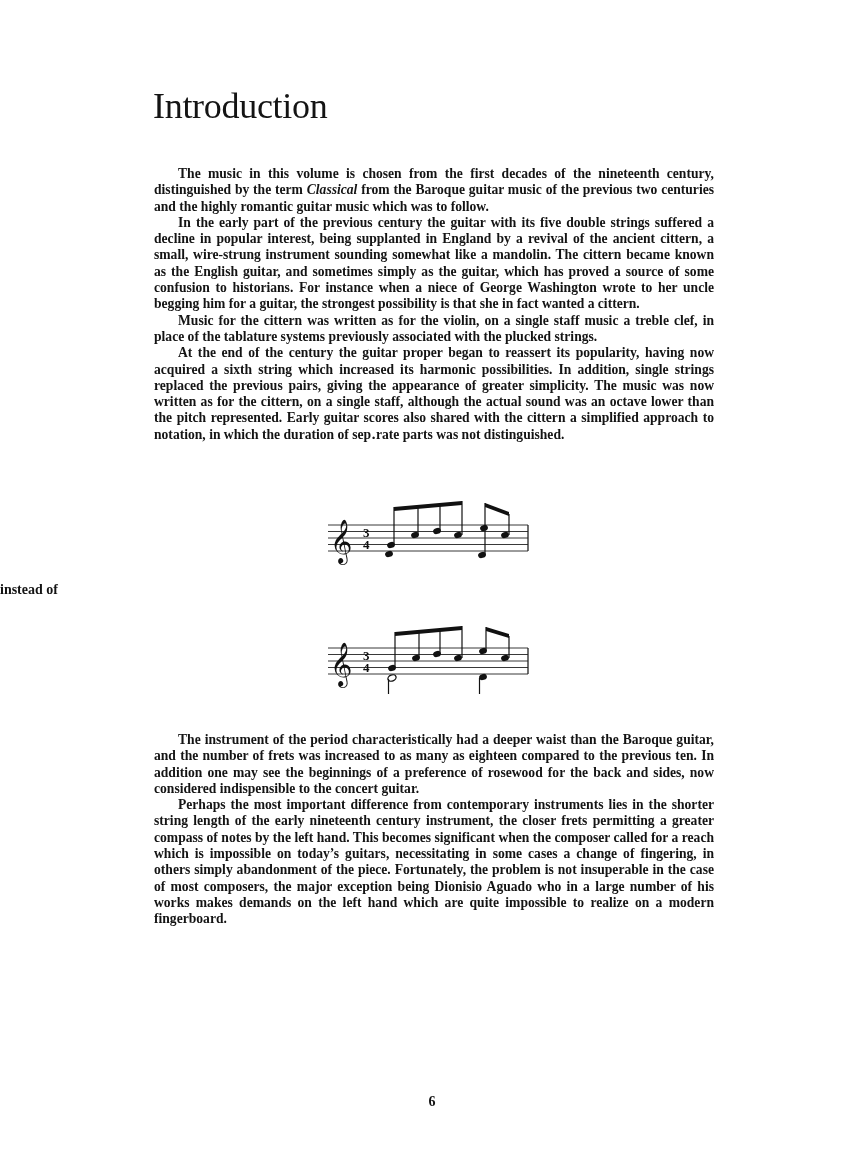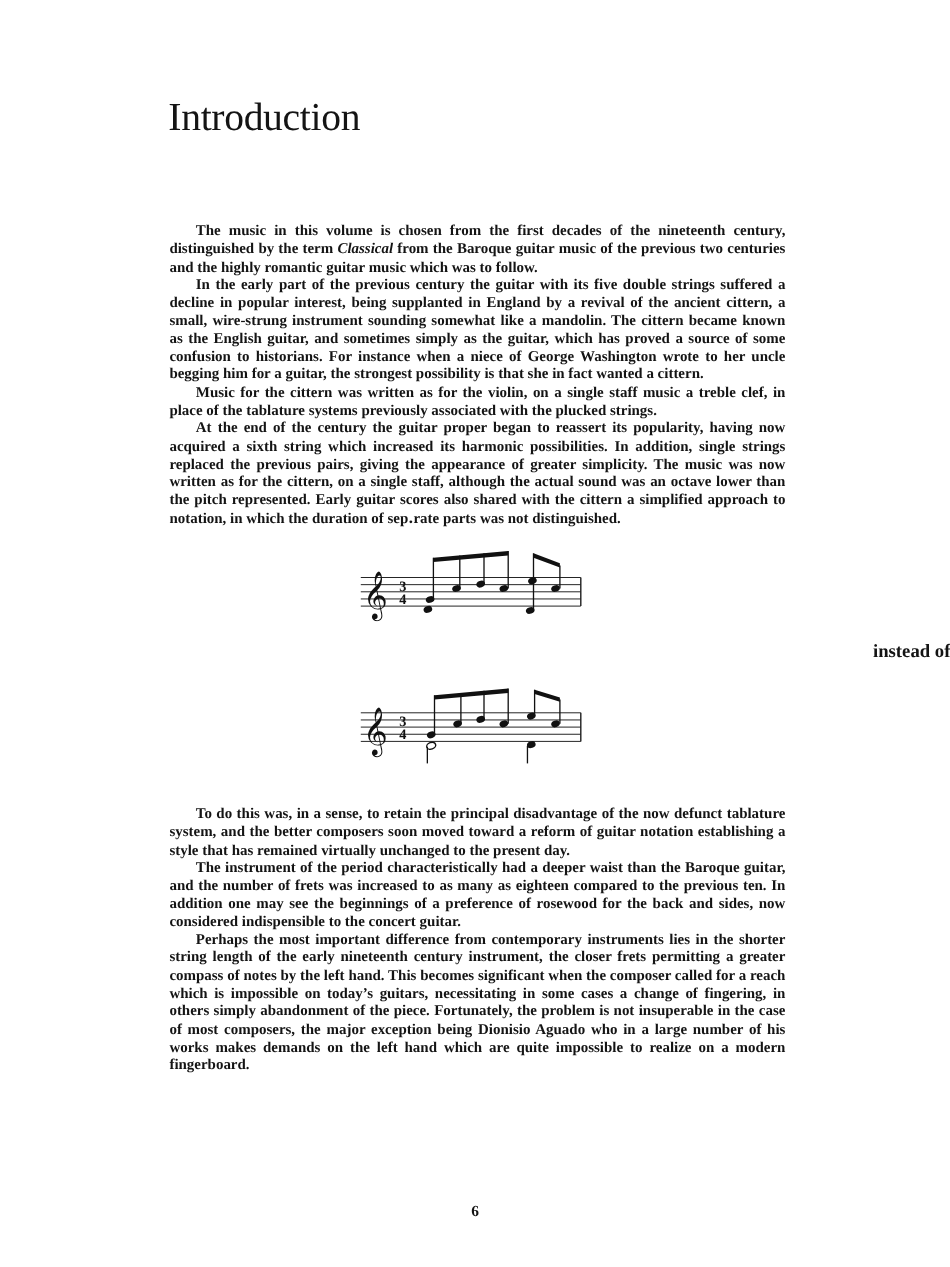--- a/index.html
+++ b/index.html
@@ -3,27 +3,27 @@
 <meta charset="utf-8">
 <style>
   html, body { margin: 0; padding: 0; background: #ffffff; }
   body { width: 864px; height: 1152px; position: relative; overflow: hidden;
          font-family: "Liberation Serif", "DejaVu Serif", serif; color: #141414; }
   .title { position: absolute; left: 153px; top: 86px; margin: 0;
            font-size: 36px; font-weight: normal; letter-spacing: -0.3px; line-height: 40px; }
   .block { position: absolute; left: 154px; width: 560px;
            font-size: 13.6px; font-weight: bold; line-height: 16.3px; text-align: justify; }
   .block p { margin: 0; text-indent: 24px; }
-  .block1 { top: 166px; margin-top: 36px; }
+  .block1 { top: 166px; }
   .block2 { top: 732px; }
   .figure { position: absolute; left: 320px; width: 220px; }
   .fig1 { top: 495px; height: 70px; }
   .fig2 { top: 610px; height: 90px; }
-  .caption { position: absolute; left: 0; width: 864px; top: 582px; text-align: right;
-             font-size: 17px; font-weight: bold; }
+  .caption { position: absolute; left: 0; width: 864px; top: 582px; text-align: left;
+             font-size: 14px; font-weight: bold; }
   .pagenum { position: absolute; left: 0; width: 864px; top: 1094px; text-align: center;
              font-size: 14px; font-weight: bold; }
   em { font-style: italic; }
 </style>
 </head>
 <body>
 
 <h1 class="title">Introduction</h1>
 
 <div class="block block1">
@@ -103,18 +103,17 @@
       <ellipse cx="72" cy="68" rx="4.2" ry="3" transform="rotate(-20 72 68)" fill="#fff" stroke="#111" stroke-width="1.3"></ellipse>
       <line x1="68.5" y1="69" x2="68.5" y2="84" stroke="#111" stroke-width="1.2"></line>
 
       <ellipse cx="163" cy="67" rx="4" ry="3" transform="rotate(-20 163 67)"></ellipse>
       <line x1="159.5" y1="68" x2="159.5" y2="84" stroke="#111" stroke-width="1.2"></line>
     </g>
   </svg>
 </div>
 
 <div class="block block2">
-  <p>To do this was, in a sense, to retain the principal disadvantage of the now defunct tablature system, and the better composers soon moved toward a reform of guitar notation establishing a style that has remained virtually unchanged to the present day.</p>
   <p>The instrument of the period characteristically had a deeper waist than the Baroque guitar, and the number of frets was increased to as many as eighteen compared to the previous ten. In addition one may see the beginnings of a preference of rosewood for the back and sides, now considered indispensible to the concert guitar.</p>
   <p>Perhaps the most important difference from contemporary instruments lies in the shorter string length of the early nineteenth century instrument, the closer frets permitting a greater compass of notes by the left hand. This becomes significant when the composer called for a reach which is impossible on today’s guitars, necessitating in some cases a change of fingering, in others simply abandonment of the piece. Fortunately, the problem is not insuperable in the case of most composers, the major exception being Dionisio Aguado who in a large number of his works makes demands on the left hand which are quite impossible to realize on a modern fingerboard.</p>
 </div>
 
 <div class="pagenum">6</div>
 
 </body></html>

